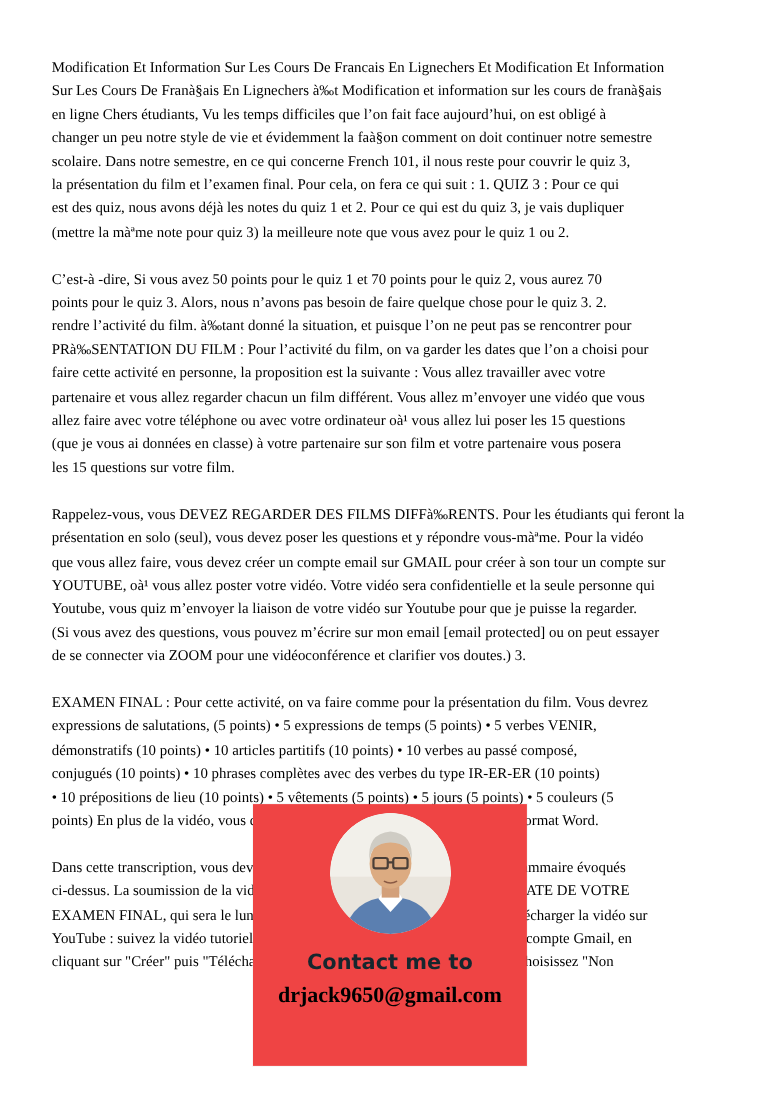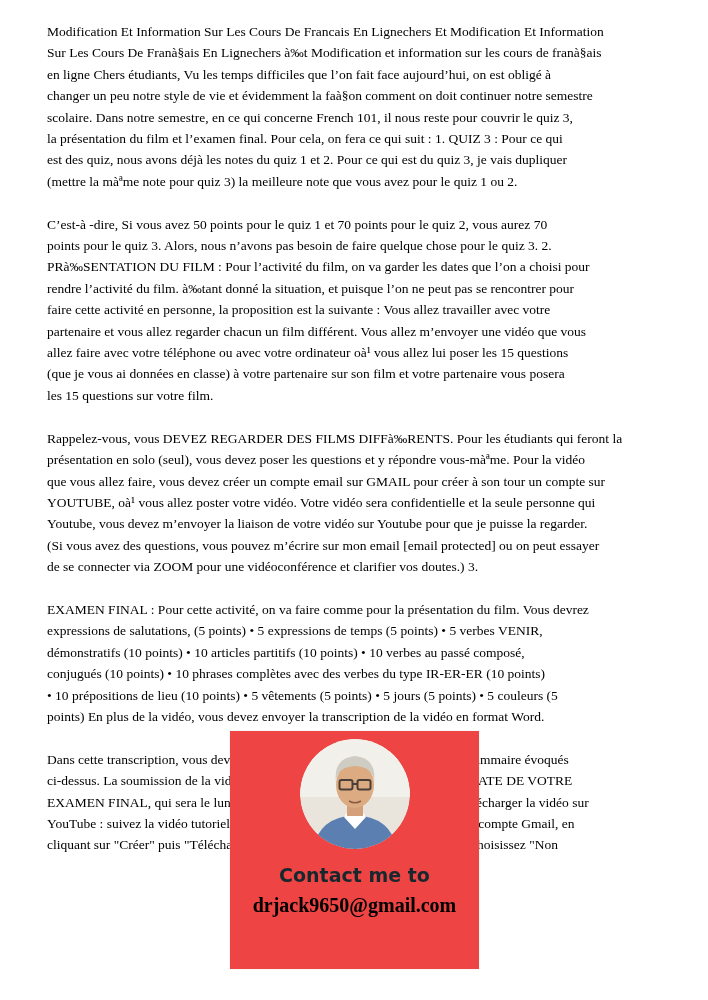--- a/index.html
+++ b/index.html
@@ -7,21 +7,21 @@
   body {
     position:relative;
     background:#ffffff;
     font-family:"Liberation Serif", serif;
     color:#000000;
     overflow:hidden;
   }
   .doc {
     position:absolute;
     left:47px;
-    top:21px;
+    top:50px;
     width:616px;
     font-size:13.5px;
     line-height:21.4px;
   }
   .paragraph { margin-bottom:21.4px; }
   .line { white-space:pre; }
   .overlay {
     position:absolute;
     left:230px;
     top:731px;
@@ -70,34 +70,34 @@
         <div class="line">en ligne Chers étudiants, Vu les temps difficiles que l’on fait face aujourd’hui, on est obligé à</div>
         <div class="line">changer un peu notre style de vie et évidemment la faà§on comment on doit continuer notre semestre</div>
         <div class="line">scolaire. Dans notre semestre, en ce qui concerne French 101, il nous reste pour couvrir le quiz 3,</div>
         <div class="line">la présentation du film et l’examen final. Pour cela, on fera ce qui suit : 1. QUIZ 3 : Pour ce qui</div>
         <div class="line">est des quiz, nous avons déjà les notes du quiz 1 et 2. Pour ce qui est du quiz 3, je vais dupliquer</div>
         <div class="line">(mettre la màªme note pour quiz 3) la meilleure note que vous avez pour le quiz 1 ou 2.</div>
       </div>
       <div class="paragraph">
         <div class="line">C’est-à -dire, Si vous avez 50 points pour le quiz 1 et 70 points pour le quiz 2, vous aurez 70</div>
         <div class="line">points pour le quiz 3. Alors, nous n’avons pas besoin de faire quelque chose pour le quiz 3. 2.</div>
+        <div class="line">rendre l’activité du film. à‰tant donné la situation, et puisque l’on ne peut pas se rencontrer pour</div>
         <div class="line">PRà‰SENTATION DU FILM : Pour l’activité du film, on va garder les dates que l’on a choisi pour</div>
-        <div class="line">rendre l’activité du film. à‰tant donné la situation, et puisque l’on ne peut pas se rencontrer pour</div>
         <div class="line">faire cette activité en personne, la proposition est la suivante : Vous allez travailler avec votre</div>
         <div class="line">partenaire et vous allez regarder chacun un film différent. Vous allez m’envoyer une vidéo que vous</div>
         <div class="line">allez faire avec votre téléphone ou avec votre ordinateur oà¹ vous allez lui poser les 15 questions</div>
         <div class="line">(que je vous ai données en classe) à votre partenaire sur son film et votre partenaire vous posera</div>
         <div class="line">les 15 questions sur votre film.</div>
       </div>
       <div class="paragraph">
         <div class="line">Rappelez-vous, vous DEVEZ REGARDER DES FILMS DIFFà‰RENTS. Pour les étudiants qui feront la</div>
         <div class="line">présentation en solo (seul), vous devez poser les questions et y répondre vous-màªme. Pour la vidéo</div>
         <div class="line">que vous allez faire, vous devez créer un compte email sur GMAIL pour créer à son tour un compte sur</div>
         <div class="line">YOUTUBE, oà¹ vous allez poster votre vidéo. Votre vidéo sera confidentielle et la seule personne qui</div>
-        <div class="line">Youtube, vous devez m’envoyer la liaison de votre vidéo sur Youtube pour que je puisse la regarder.</div>
+        <div class="line">Youtube, vous quiz m’envoyer la liaison de votre vidéo sur Youtube pour que je puisse la regarder.</div>
         <div class="line">(Si vous avez des questions, vous pouvez m’écrire sur mon email [email protected] ou on peut essayer</div>
         <div class="line">de se connecter via ZOOM pour une vidéoconférence et clarifier vos doutes.) 3.</div>
       </div>
       <div class="paragraph">
         <div class="line">EXAMEN FINAL : Pour cette activité, on va faire comme pour la présentation du film. Vous devrez</div>
         <div class="line">expressions de salutations, (5 points) • 5 expressions de temps (5 points) • 5 verbes VENIR,</div>
         <div class="line">démonstratifs (10 points) • 10 articles partitifs (10 points) • 10 verbes au passé composé,</div>
         <div class="line">conjugués (10 points) • 10 phrases complètes avec des verbes du type IR-ER-ER (10 points)</div>
         <div class="line">• 10 prépositions de lieu (10 points) • 5 vêtements (5 points) • 5 jours (5 points) • 5 couleurs (5</div>
         <div class="line">points) En plus de la vidéo, vous devez envoyer la transcription de la vidéo en format Word.</div>

